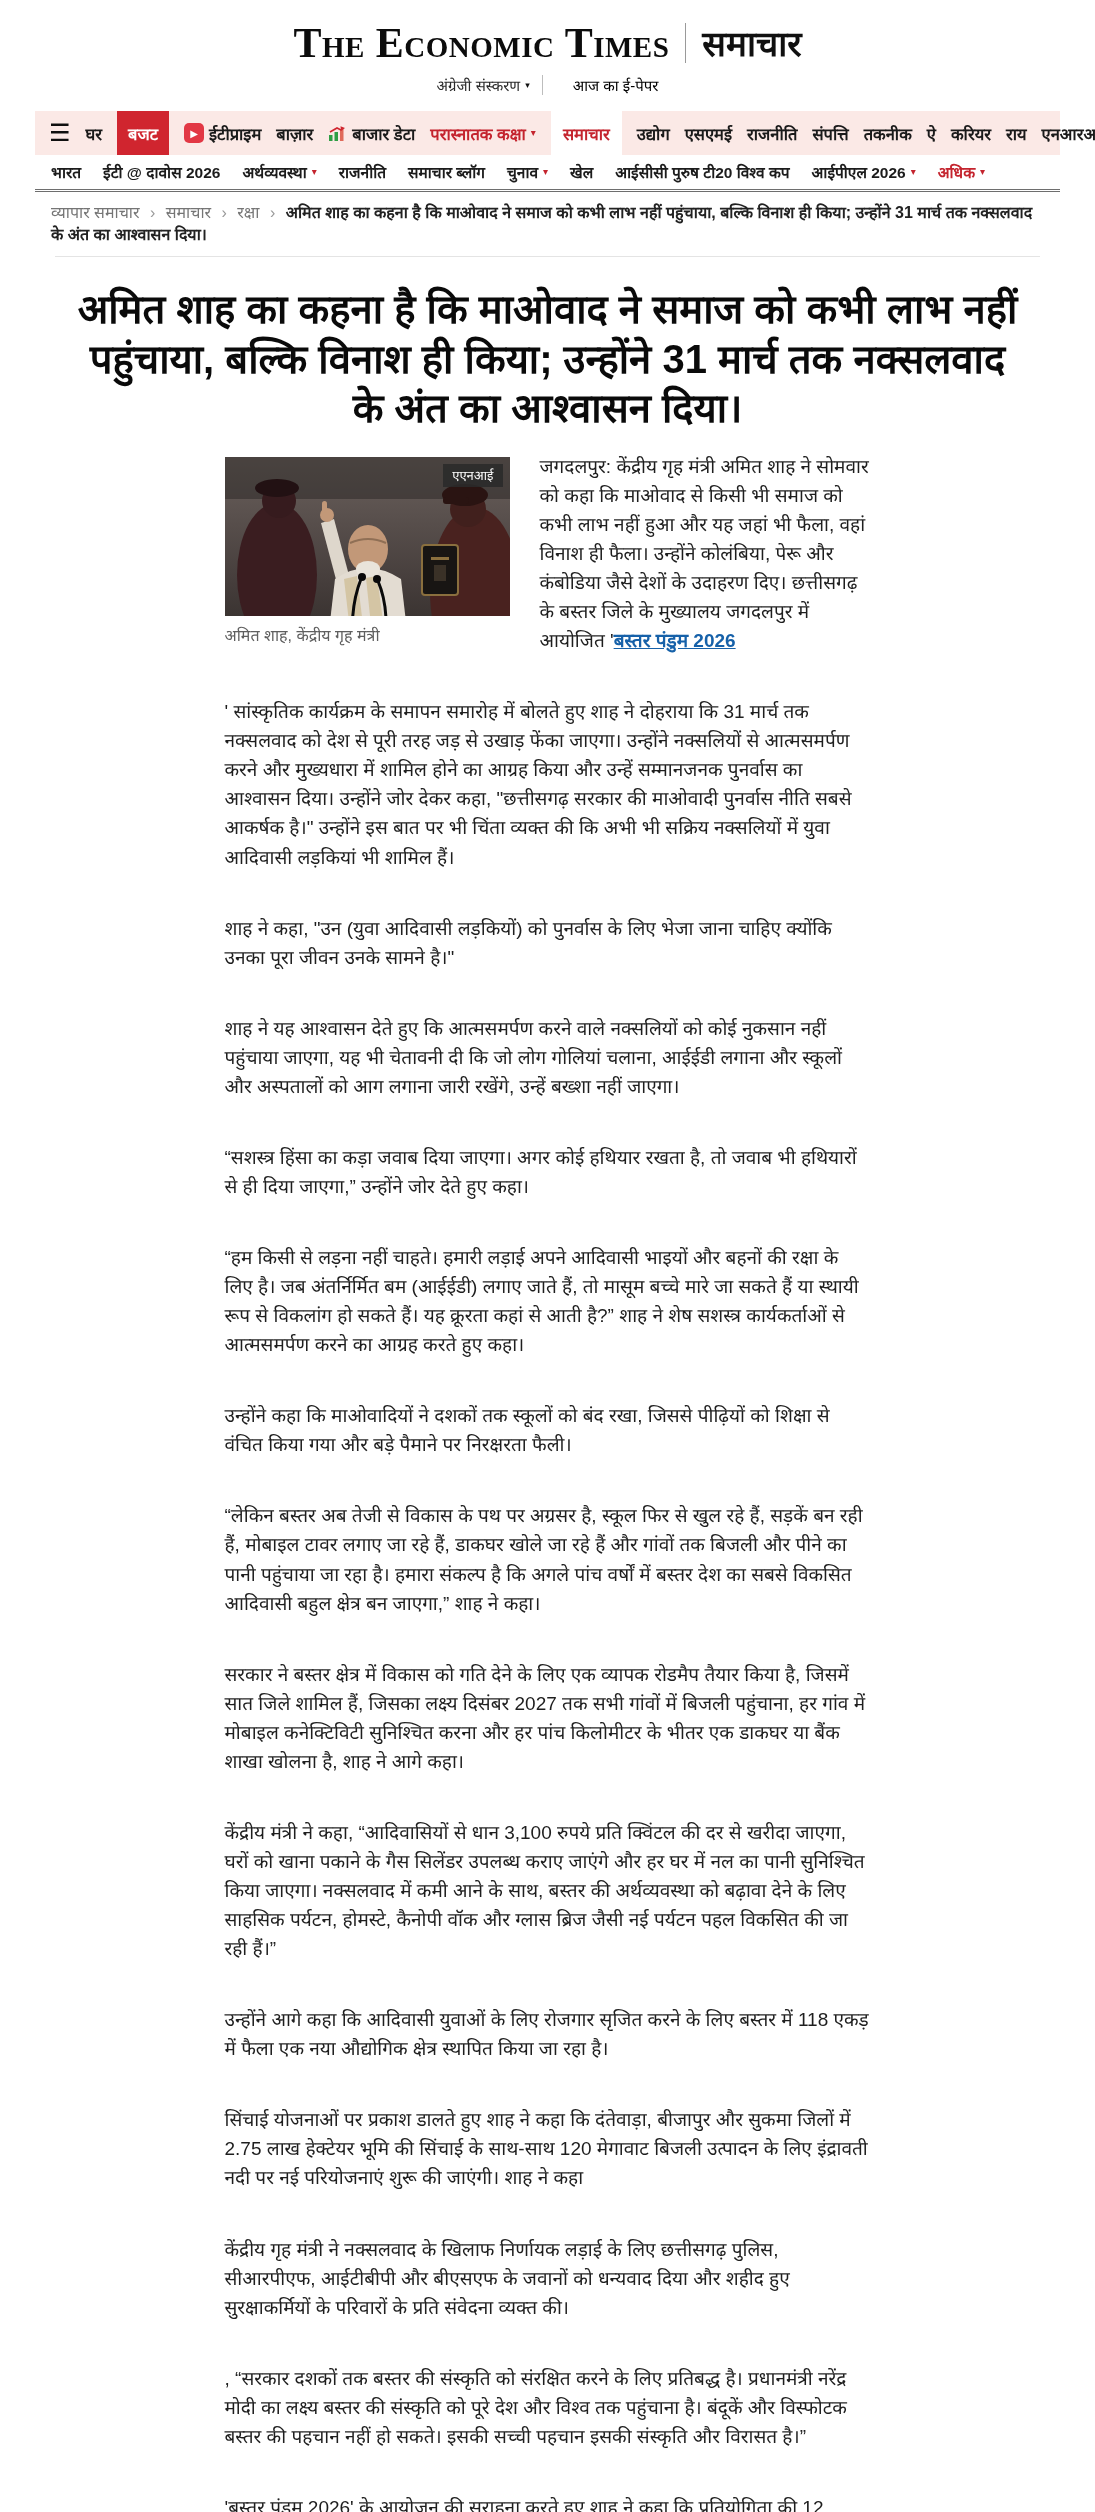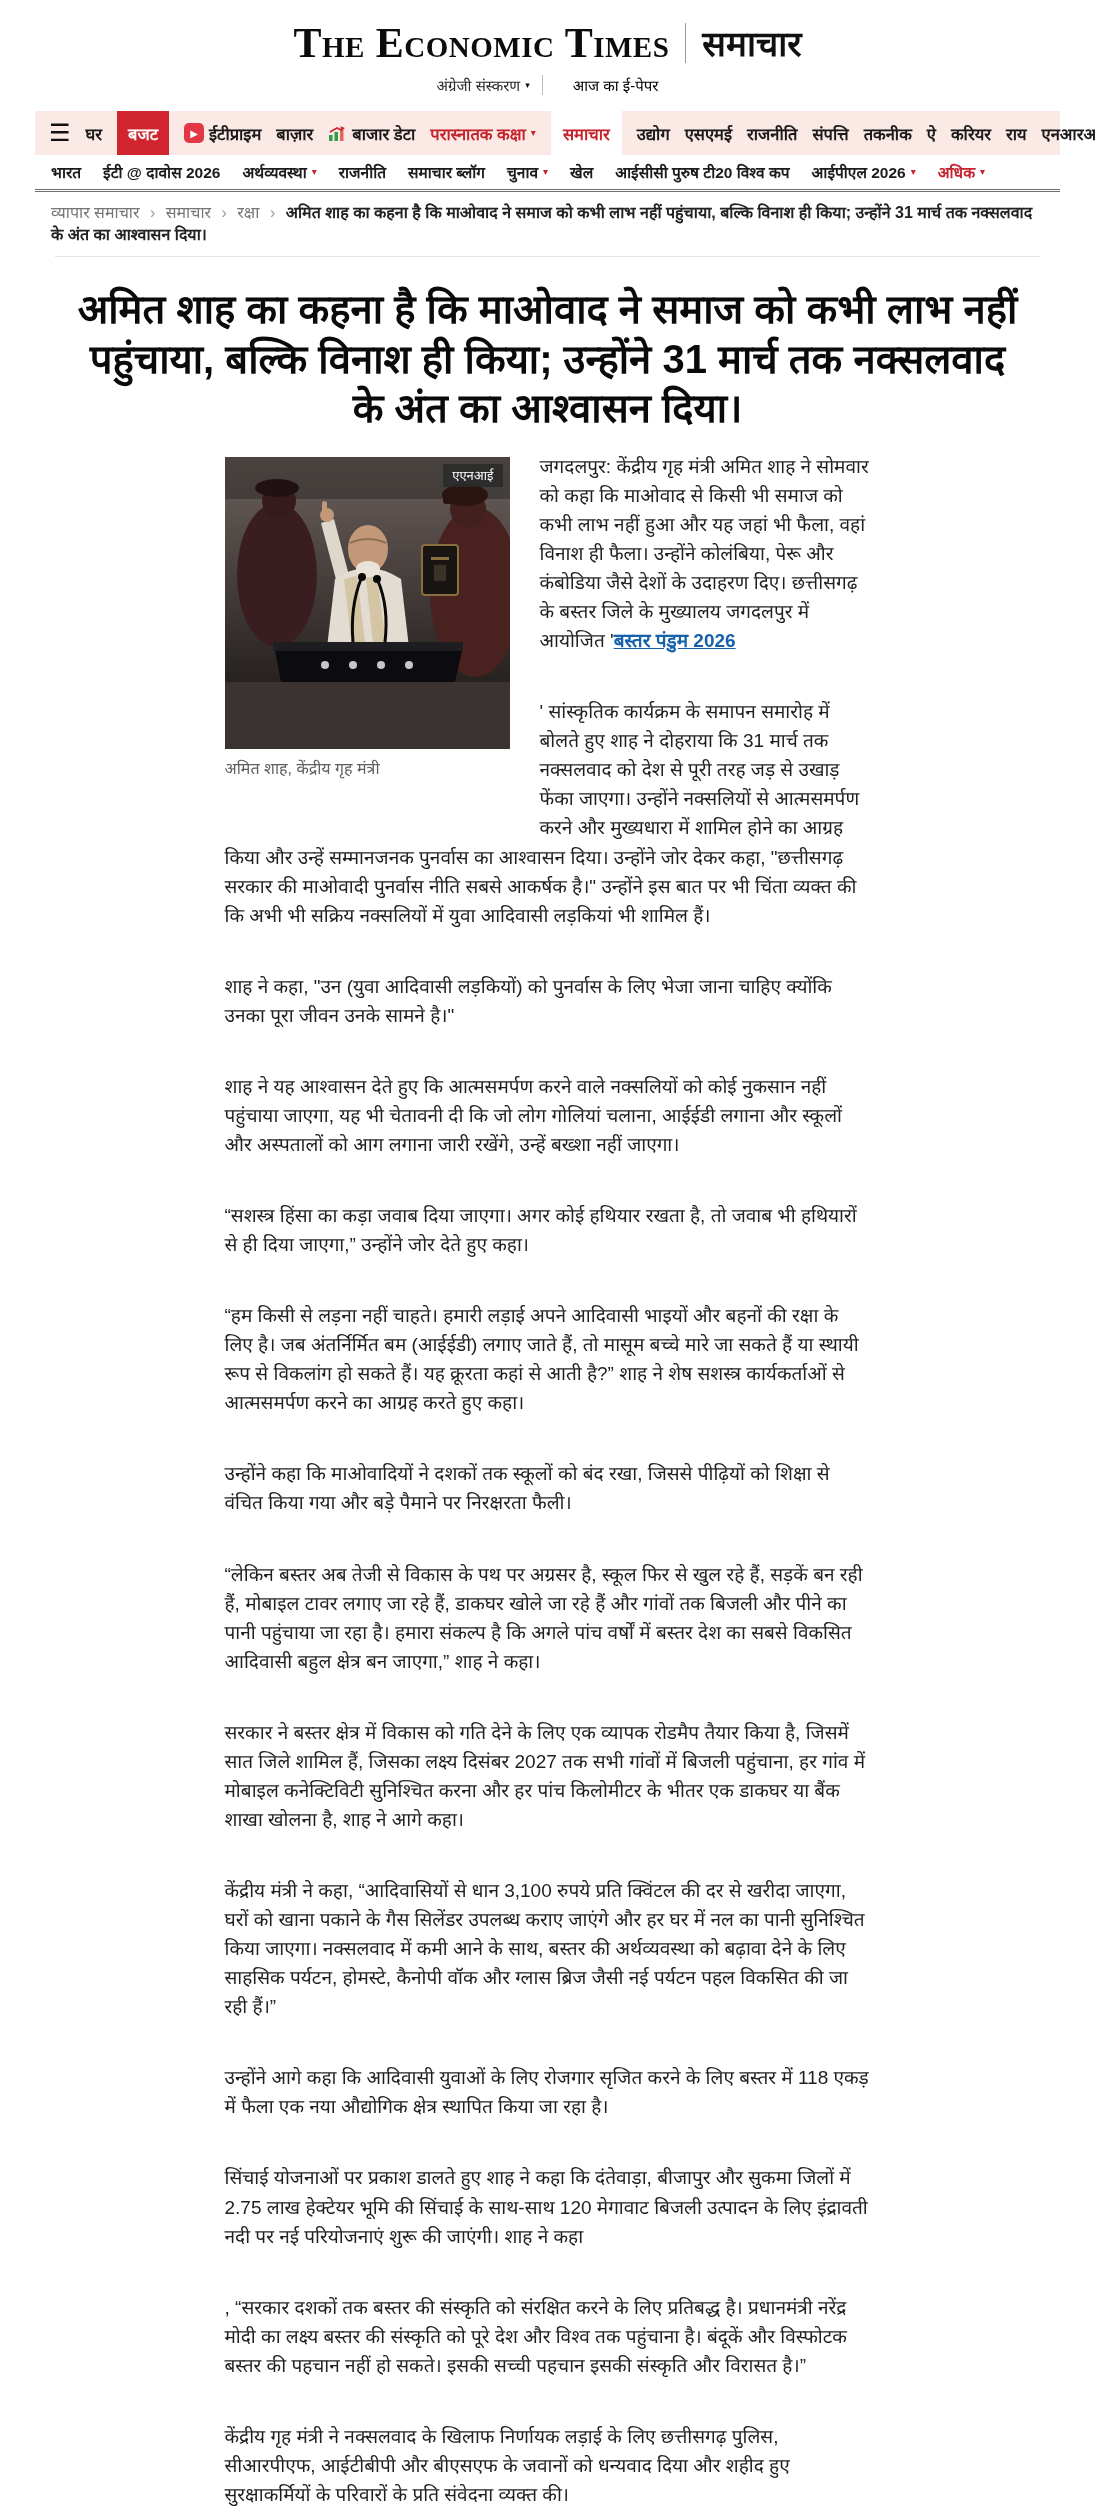--- a/index.html
+++ b/index.html
@@ -68,21 +68,21 @@
 
   
   .headline {
     max-width:950px; margin:28px auto 18px; text-align:center;
     font-size:40px; line-height:1.24; font-weight:700; color:#0a0a0a;
   }
 
   
   .article { width:646px; margin:6px auto 0; font-size:19px; line-height:1.53; color:#1e1e1e; }
   .figure { float:left; width:285px; margin:5px 30px 40px 0; }
-  .photo { position:relative; width:285px; height:292px; overflow:hidden; background:#3a3331; }
+  .photo { position:relative; width:285px; height:159px; overflow:hidden; background:#3a3331; }
   .agency-badge {
     position:absolute; top:7px; right:7px; background:rgba(42,42,42,.88);
     color:#fff; font-size:13px; padding:2px 9px; line-height:1.5;
   }
   .caption { margin-top:10px; font-size:16px; color:#5f5f5f; line-height:1.3; }
   .article p { margin:0 0 42px; }
   .article-link { color:#1661a9; font-weight:700; text-decoration:underline; cursor:pointer; }
 </style>
 </head>
 <body>
@@ -251,19 +251,19 @@
         <p>शाह ने कहा, "उन (युवा आदिवासी लड़कियों) को पुनर्वास के लिए भेजा जाना चाहिए क्योंकि उनका पूरा जीवन उनके सामने है।"</p>
         <p>शाह ने यह आश्वासन देते हुए कि आत्मसमर्पण करने वाले नक्सलियों को कोई नुकसान नहीं पहुंचाया जाएगा, यह भी चेतावनी दी कि जो लोग गोलियां चलाना, आईईडी लगाना और स्कूलों और अस्पतालों को आग लगाना जारी रखेंगे, उन्हें बख्शा नहीं जाएगा।</p>
         <p>“सशस्त्र हिंसा का कड़ा जवाब दिया जाएगा। अगर कोई हथियार रखता है, तो जवाब भी हथियारों से ही दिया जाएगा,” उन्होंने जोर देते हुए कहा।</p>
         <p>“हम किसी से लड़ना नहीं चाहते। हमारी लड़ाई अपने आदिवासी भाइयों और बहनों की रक्षा के लिए है। जब अंतर्निर्मित बम (आईईडी) लगाए जाते हैं, तो मासूम बच्चे मारे जा सकते हैं या स्थायी रूप से विकलांग हो सकते हैं। यह क्रूरता कहां से आती है?” शाह ने शेष सशस्त्र कार्यकर्ताओं से आत्मसमर्पण करने का आग्रह करते हुए कहा।</p>
         <p>उन्होंने कहा कि माओवादियों ने दशकों तक स्कूलों को बंद रखा, जिससे पीढ़ियों को शिक्षा से वंचित किया गया और बड़े पैमाने पर निरक्षरता फैली।</p>
         <p>“लेकिन बस्तर अब तेजी से विकास के पथ पर अग्रसर है, स्कूल फिर से खुल रहे हैं, सड़कें बन रही हैं, मोबाइल टावर लगाए जा रहे हैं, डाकघर खोले जा रहे हैं और गांवों तक बिजली और पीने का पानी पहुंचाया जा रहा है। हमारा संकल्प है कि अगले पांच वर्षों में बस्तर देश का सबसे विकसित आदिवासी बहुल क्षेत्र बन जाएगा,” शाह ने कहा।</p>
         <p>सरकार ने बस्तर क्षेत्र में विकास को गति देने के लिए एक व्यापक रोडमैप तैयार किया है, जिसमें सात जिले शामिल हैं, जिसका लक्ष्य दिसंबर 2027 तक सभी गांवों में बिजली पहुंचाना, हर गांव में मोबाइल कनेक्टिविटी सुनिश्चित करना और हर पांच किलोमीटर के भीतर एक डाकघर या बैंक शाखा खोलना है, शाह ने आगे कहा।</p>
         <p>केंद्रीय मंत्री ने कहा, “आदिवासियों से धान 3,100 रुपये प्रति क्विंटल की दर से खरीदा जाएगा, घरों को खाना पकाने के गैस सिलेंडर उपलब्ध कराए जाएंगे और हर घर में नल का पानी सुनिश्चित किया जाएगा। नक्सलवाद में कमी आने के साथ, बस्तर की अर्थव्यवस्था को बढ़ावा देने के लिए साहसिक पर्यटन, होमस्टे, कैनोपी वॉक और ग्लास ब्रिज जैसी नई पर्यटन पहल विकसित की जा रही हैं।”</p>
         <p>उन्होंने आगे कहा कि आदिवासी युवाओं के लिए रोजगार सृजित करने के लिए बस्तर में 118 एकड़ में फैला एक नया औद्योगिक क्षेत्र स्थापित किया जा रहा है।</p>
         <p>सिंचाई योजनाओं पर प्रकाश डालते हुए शाह ने कहा कि दंतेवाड़ा, बीजापुर और सुकमा जिलों में 2.75 लाख हेक्टेयर भूमि की सिंचाई के साथ-साथ 120 मेगावाट बिजली उत्पादन के लिए इंद्रावती नदी पर नई परियोजनाएं शुरू की जाएंगी। शाह ने कहा</p>
+        <p>केंद्रीय गृह मंत्री ने नक्सलवाद के खिलाफ निर्णायक लड़ाई के लिए छत्तीसगढ़ पुलिस, सीआरपीएफ, आईटीबीपी और बीएसएफ के जवानों को धन्यवाद दिया और शहीद हुए सुरक्षाकर्मियों के परिवारों के प्रति संवेदना व्यक्त की।</p>
         <p>, “सरकार दशकों तक बस्तर की संस्कृति को संरक्षित करने के लिए प्रतिबद्ध है। प्रधानमंत्री नरेंद्र मोदी का लक्ष्य बस्तर की संस्कृति को पूरे देश और विश्व तक पहुंचाना है। बंदूकें और विस्फोटक बस्तर की पहचान नहीं हो सकते। इसकी सच्ची पहचान इसकी संस्कृति और विरासत है।”</p>
-        <p>केंद्रीय गृह मंत्री ने नक्सलवाद के खिलाफ निर्णायक लड़ाई के लिए छत्तीसगढ़ पुलिस, सीआरपीएफ, आईटीबीपी और बीएसएफ के जवानों को धन्यवाद दिया और शहीद हुए सुरक्षाकर्मियों के परिवारों के प्रति संवेदना व्यक्त की।</p>
         <p>'बस्तर पंडुम 2026' के आयोजन की सराहना करते हुए शाह ने कहा कि प्रतियोगिता की 12 विधाओं में से प्रत्येक में शीर्ष तीन विजेताओं को राष्ट्रपति भवन में अपनी कला का प्रदर्शन करने और भोजन करने के लिए आमंत्रित किया जाएगा।</p>
       </div>
   </div>
 
 </div>
 
 </body></html>

